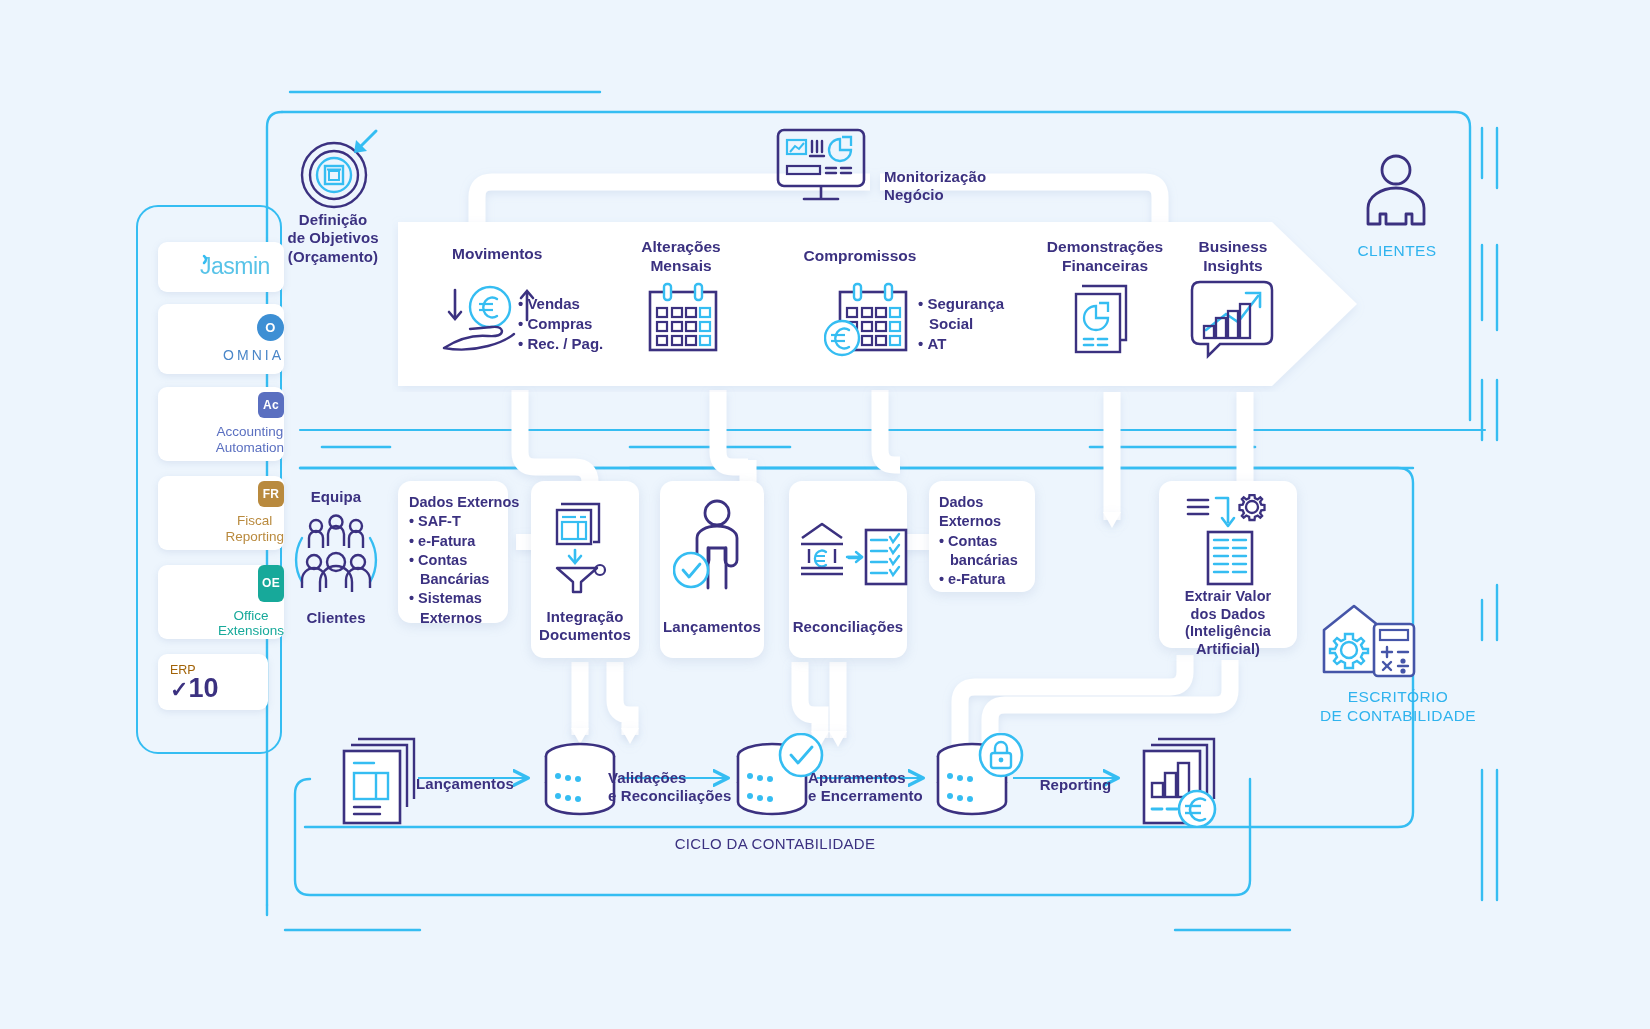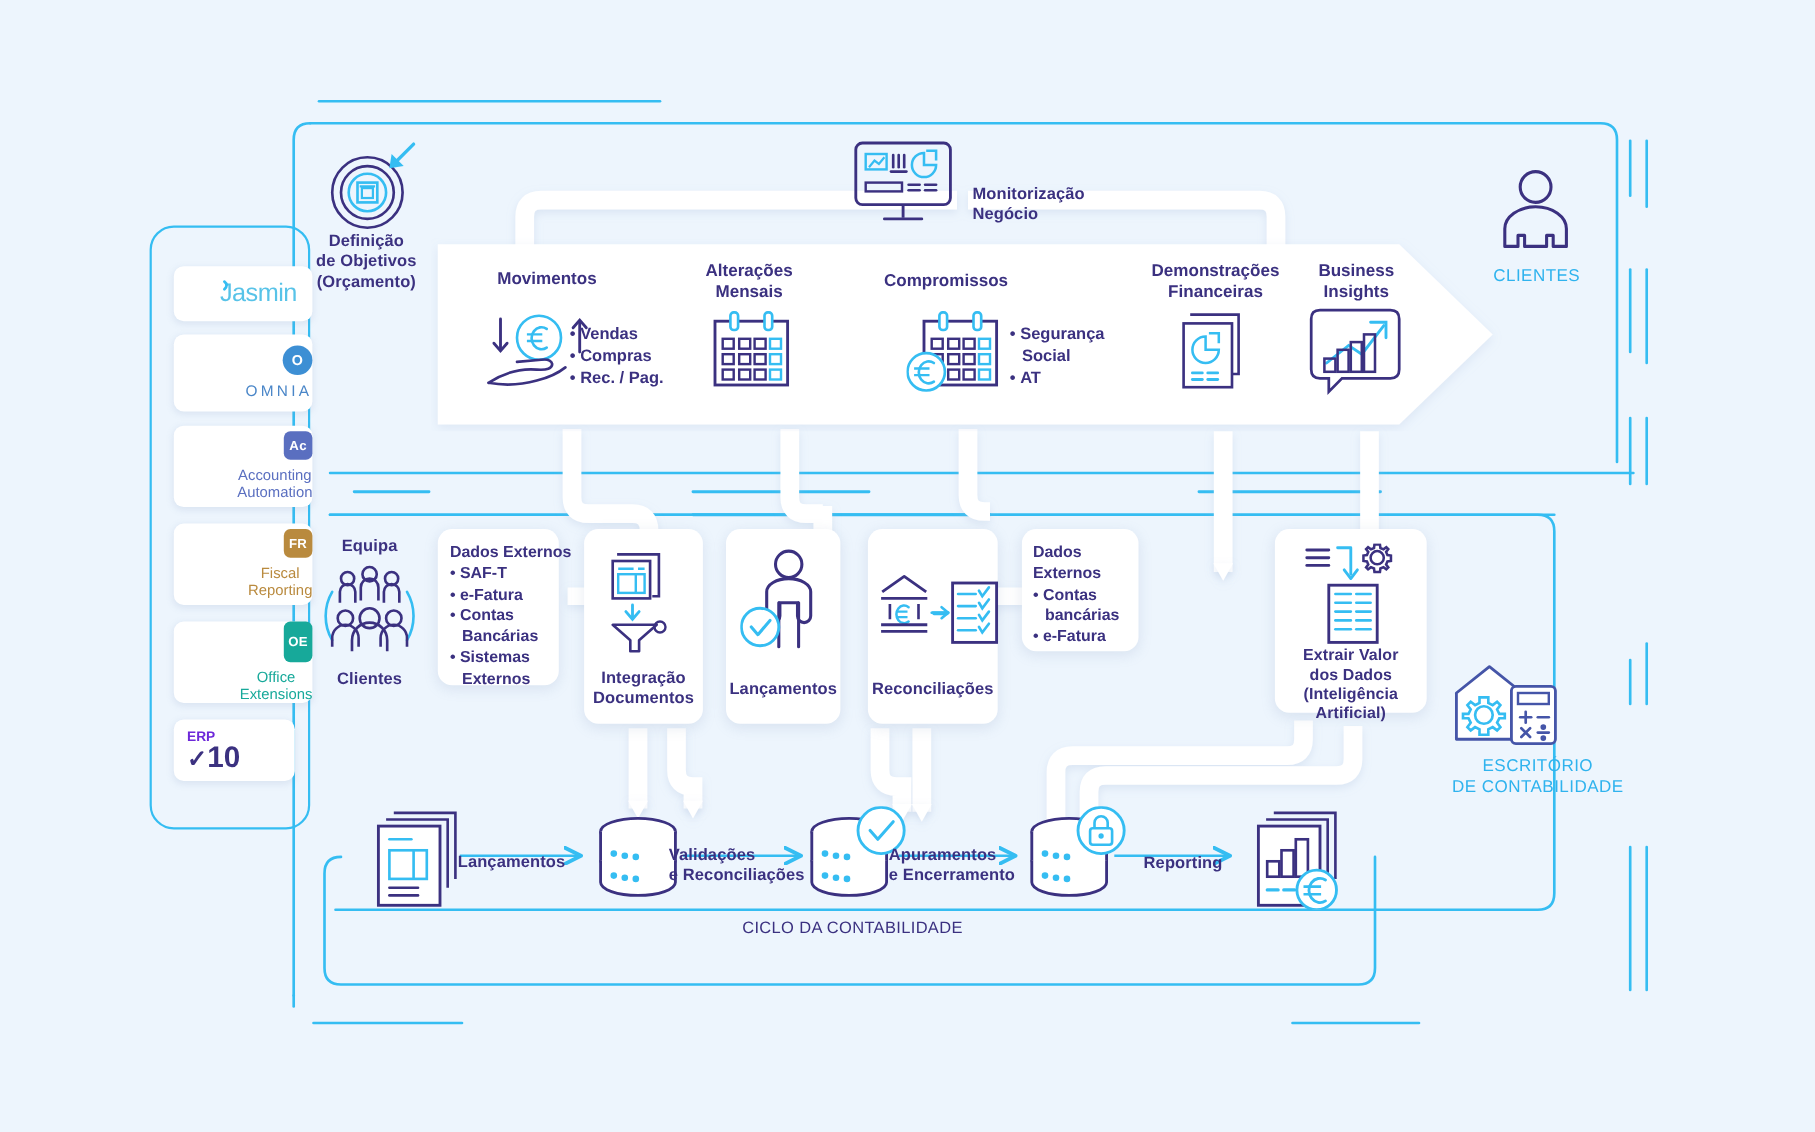--- a/index.html
+++ b/index.html
@@ -208,21 +208,21 @@
     <div class="badge" style="background:#b98a3e;width:26px;height:26px;border-radius:6px;font-size:12px;">FR</div>
     <div class="ptxt" style="color:#b98a3e;font-size:13.5px;">Fiscal<br>Reporting</div>
   </div>
 
   <div class="pcard" style="left:158px;top:565px;width:98px;height:74px;">
     <div class="badge" style="background:#17a99a;width:26px;height:42px;border-radius:6px;font-size:12px;">OE</div>
     <div class="ptxt" style="color:#17a99a;font-size:13.5px;">Office<br>Extensions</div>
   </div>
 
   <div class="pcard" style="left:158px;top:654px;width:98px;height:56px;align-items:flex-start;padding-left:12px;">
-    <div style="color:#6d28d9;font-weight:bold;font-size:12.5px;margin-bottom:-2px;">ERP</div>
+    <div style="color:#a16207;font-weight:normal;font-size:12.5px;margin-bottom:-2px;">ERP</div>
     <div style="color:#3b3180;font-weight:bold;font-size:27px;line-height:1;">
       <span style="font-size:22px;">✓</span><span>10</span>
     </div>
   </div>
 
   <svg class="abs" style="left:296px;top:133px;" width="76" height="76">
     <circle cx="38" cy="42" r="32" fill="none" stroke="#3b3180" stroke-width="2.4"></circle>
     <circle cx="38" cy="42" r="24" fill="none" stroke="#3b3180" stroke-width="2.4"></circle>
     <circle cx="38" cy="42" r="17" fill="none" stroke="#35bdf2" stroke-width="2.4"></circle>
     <rect x="29" y="33" width="18" height="18" fill="none" stroke="#35bdf2" stroke-width="2.4"></rect>

